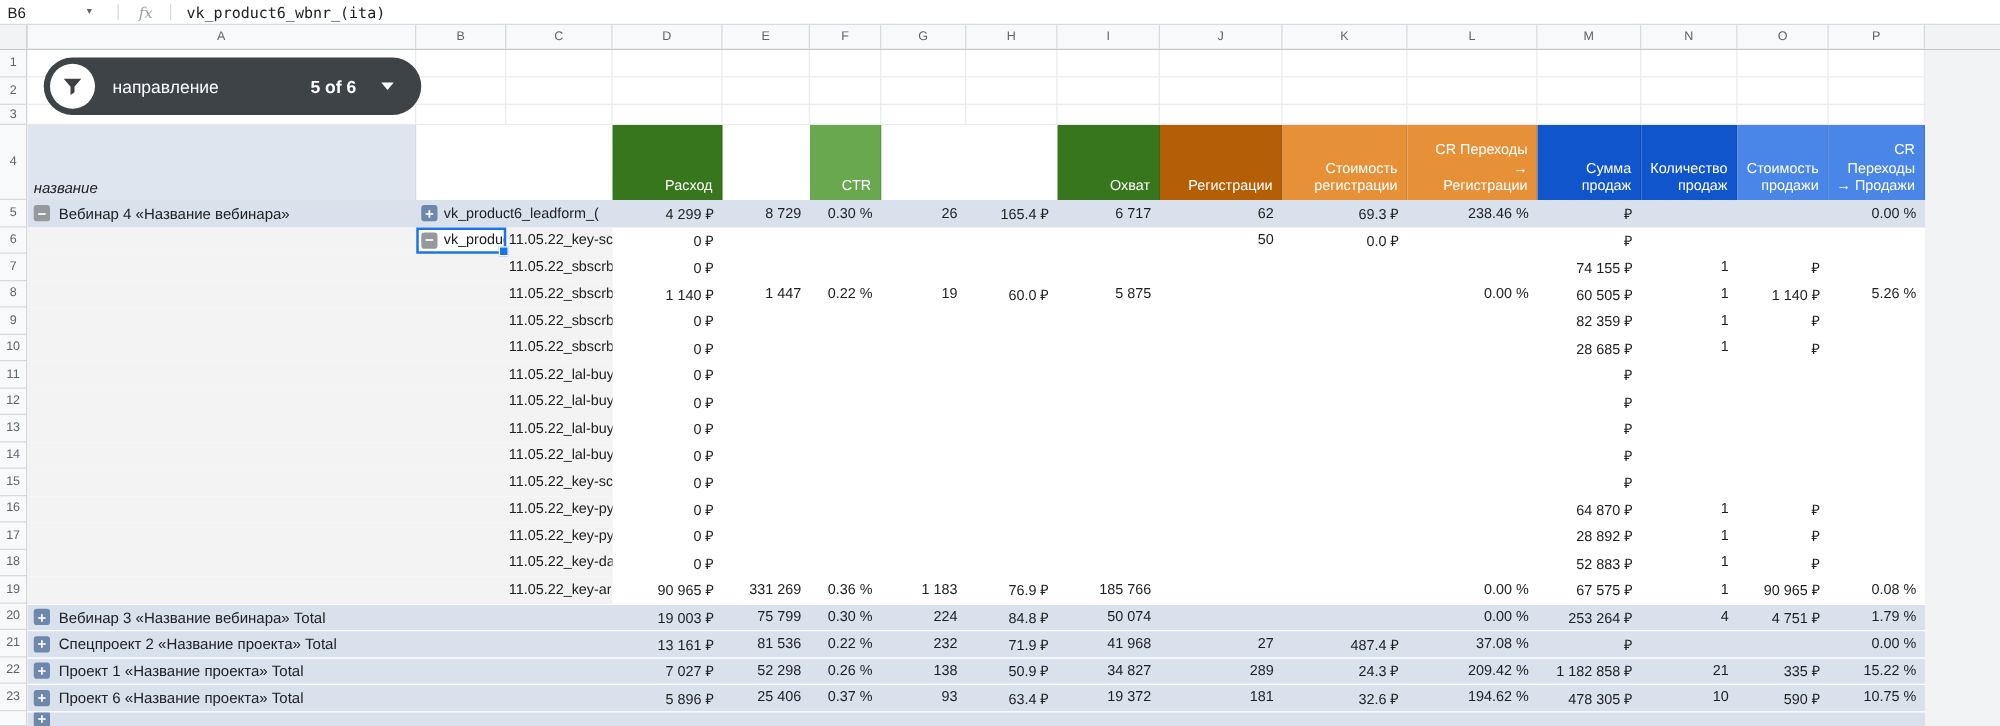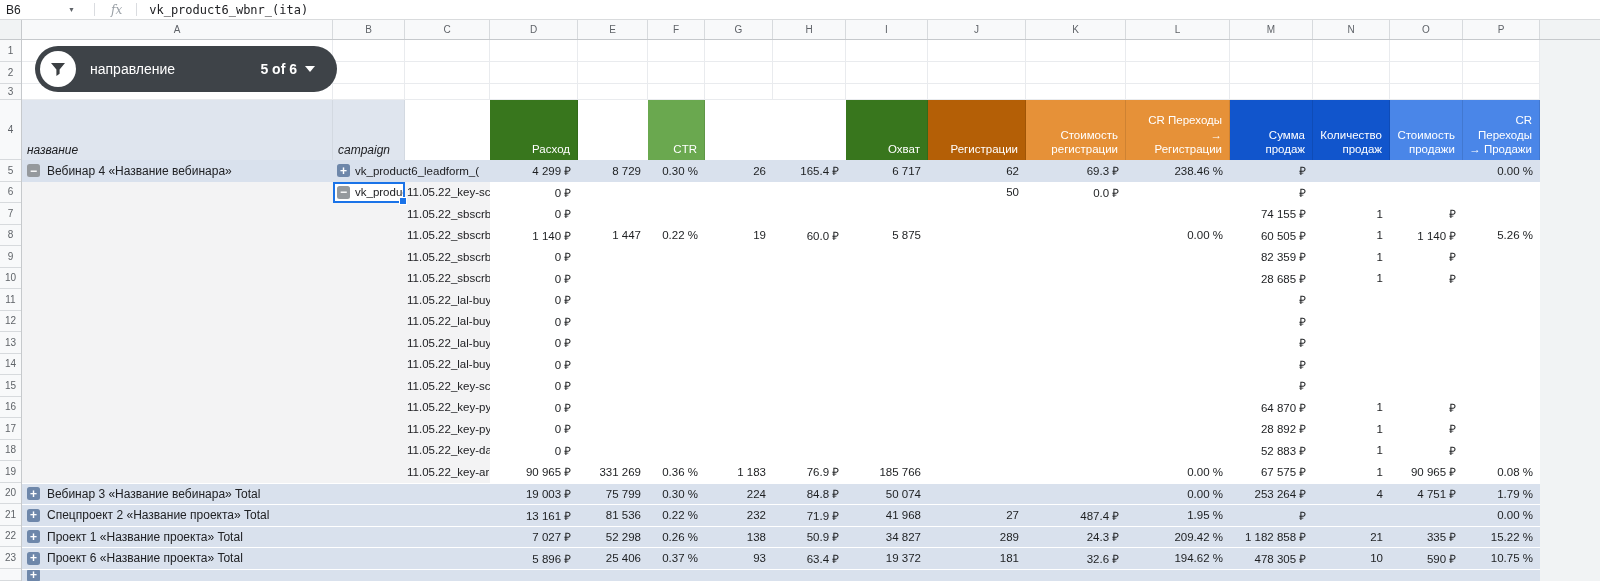--- a/index.html
+++ b/index.html
@@ -59,21 +59,21 @@
        border:2px solid #1a73e8;box-sizing:border-box;}
   .handle{position:absolute;left:377px;top:157px;width:6px;height:6px;background:#1a73e8;
           border:1px solid #fff;}
   
   .chip{position:absolute;left:35px;top:46px;width:302px;height:46px;border-radius:23px;
         background:#3e4348;display:flex;align-items:center;}
   .chipcircle{width:36px;height:36px;border-radius:50%;background:#fff;margin-left:5px;
               display:flex;align-items:center;justify-content:center;}
   .chiplabel{color:#fff;font-size:14px;margin-left:14px;}
   .chipcount{color:#fff;font-size:14px;font-weight:bold;margin-left:auto;margin-right:22px;
-             display:flex;align-items:center;gap:8px;}
+             display:flex;align-items:center;gap:20px;}
   .ccaret{width:0;height:0;border-left:5px solid transparent;border-right:5px solid transparent;
           border-top:6px solid #fff;}
 </style>
 </head>
 <body>
 
 <div class="fbar">
   <div class="namebox">B6</div>
   <div class="ncaret">▼</div>
   <div class="fsep"></div>
@@ -181,21 +181,20 @@
       <div class="gcell" style="left: 906px; width: 98px;"></div>
       <div class="gcell" style="left: 1004px; width: 100px;"></div>
       <div class="gcell" style="left: 1104px; width: 104px;"></div>
       <div class="gcell" style="left: 1208px; width: 83px;"></div>
       <div class="gcell" style="left: 1291px; width: 77px;"></div>
       <div class="gcell" style="left: 1368px; width: 73px;"></div>
       <div class="gcell" style="left: 1441px; width: 77px;"></div>
     </div>
     <div class="grow" style="top: 60px; height: 60px;">
       <div class="gcell hlabel" style="left: 0px; width: 311px;">название</div>
-      <div class="gcell hlabel" style="left: 311px; width: 72px;">campaign</div>
       <div class="gcell hcell" style="left: 468px; width: 88px; background: rgb(56, 118, 29);">
         <div>Расход</div>
       </div>
       <div class="gcell hcell" style="left: 626px; width: 57px; background: rgb(106, 168, 79);">
         <div>CTR</div>
       </div>
       <div class="gcell hcell" style="left: 824px; width: 82px; background: rgb(56, 118, 29);">
         <div>Охват</div>
       </div>
       <div class="gcell hcell" style="left: 906px; width: 98px; background: rgb(180, 95, 6);">
@@ -413,21 +412,21 @@
         <div class="alabel">Спецпроект 2 «Название проекта» Total</div>
       </div>
       <div class="gcell num" style="left: 468px; width: 88px;">13 161 ₽</div>
       <div class="gcell num" style="left: 556px; width: 70px;">81 536</div>
       <div class="gcell num" style="left: 626px; width: 57px;">0.22 %</div>
       <div class="gcell num" style="left: 683px; width: 68px;">232</div>
       <div class="gcell num" style="left: 751px; width: 73px;">71.9 ₽</div>
       <div class="gcell num" style="left: 824px; width: 82px;">41 968</div>
       <div class="gcell num" style="left: 906px; width: 98px;">27</div>
       <div class="gcell num" style="left: 1004px; width: 100px;">487.4 ₽</div>
-      <div class="gcell num" style="left: 1104px; width: 104px;">1.95 %</div>
+      <div class="gcell num" style="left: 1104px; width: 104px;">37.08 %</div>
       <div class="gcell num" style="left: 1208px; width: 83px;">₽</div>
       <div class="gcell num" style="left: 1441px; width: 77px;">0.00 %</div>
     </div>
     <div class="grow hl sep" style="top: 485.5px; height: 21.5px;">
       <div class="gcell acell" style="left: 0px; width: 311px;">
         <div class="gbtn plus">+</div>
         <div class="alabel">Проект 1 «Название проекта» Total</div>
       </div>
       <div class="gcell num" style="left: 468px; width: 88px;">7 027 ₽</div>
       <div class="gcell num" style="left: 556px; width: 70px;">52 298</div>

